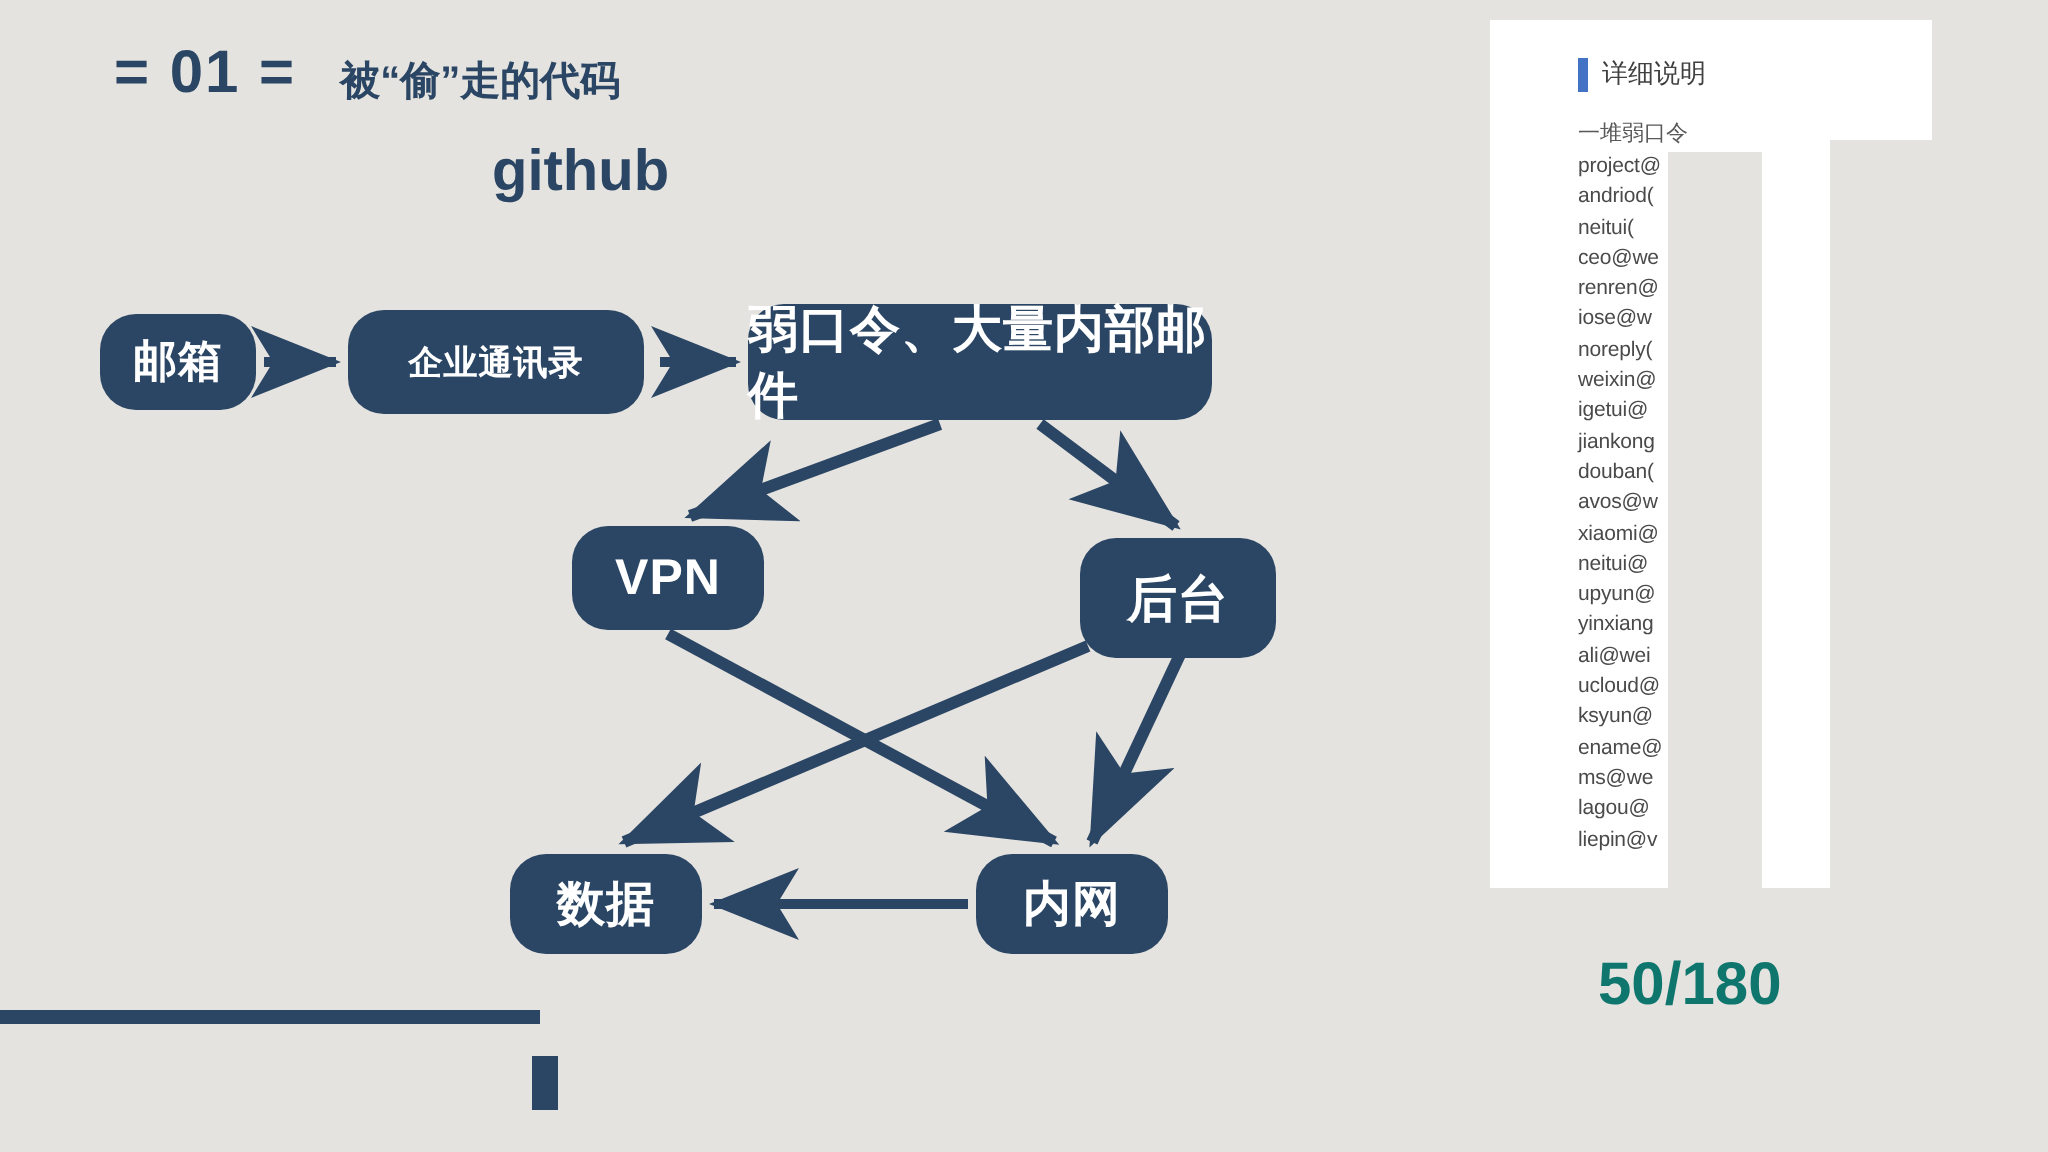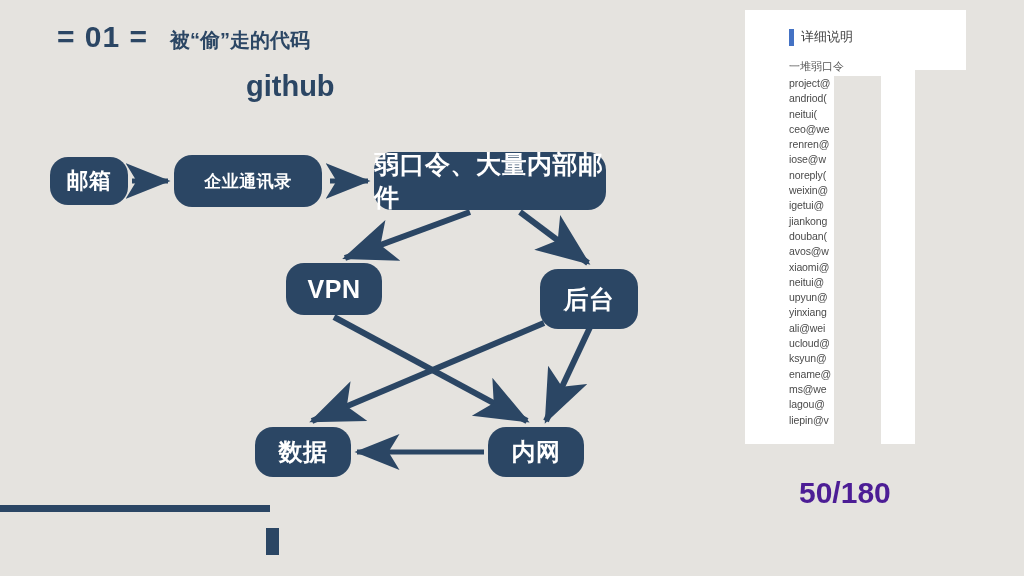--- a/index.html
+++ b/index.html
@@ -144,21 +144,21 @@
   #redact-mid   { left: 45px;  top: 0px;  width: 47px;  height: 380px; }
   #redact-right { left: 126px; top: -6px; width: 96px;  height: 386px; }
 
   
   .page-num {
     position: absolute;
     left: 799px;
     top: 476px;
     font-size: 30px;
     font-weight: bold;
-    color: #4c1d95;
+    color: #0f766e;
   }
 
   
   .bottom-bar {
     position: absolute;
     left: 0;
     top: 505px;
     width: 270px;
     height: 7px;
     background: #2b4664;

